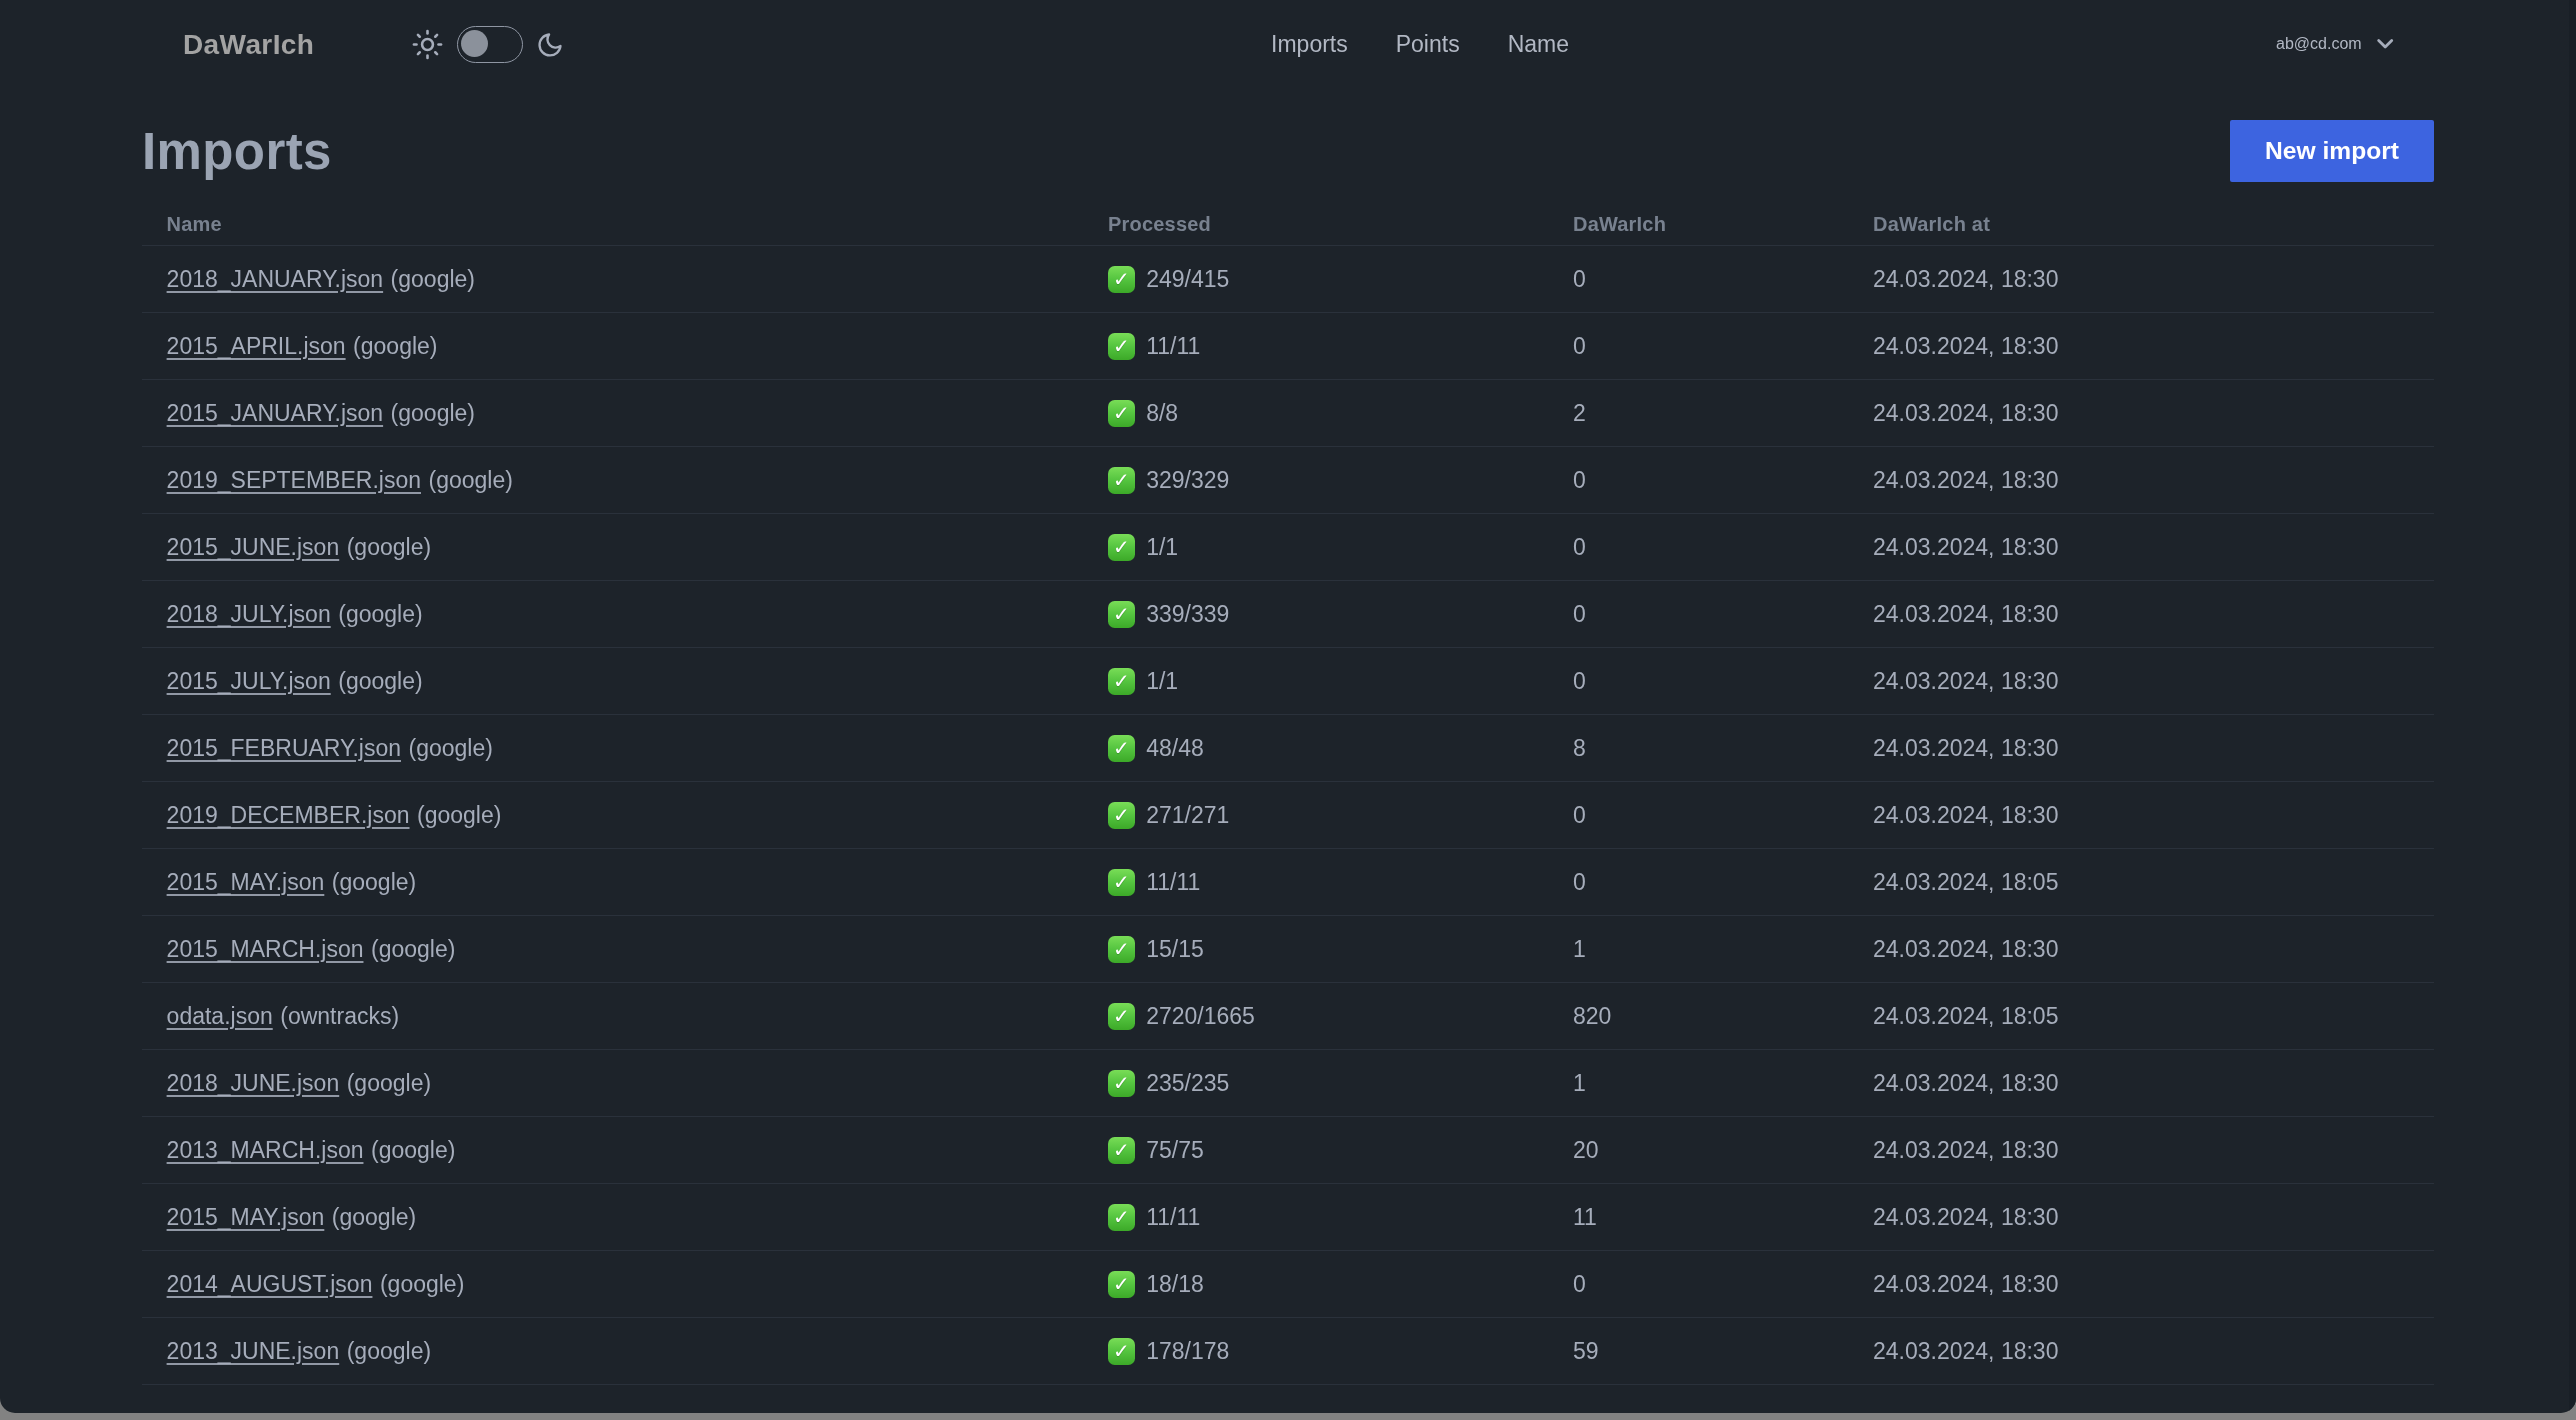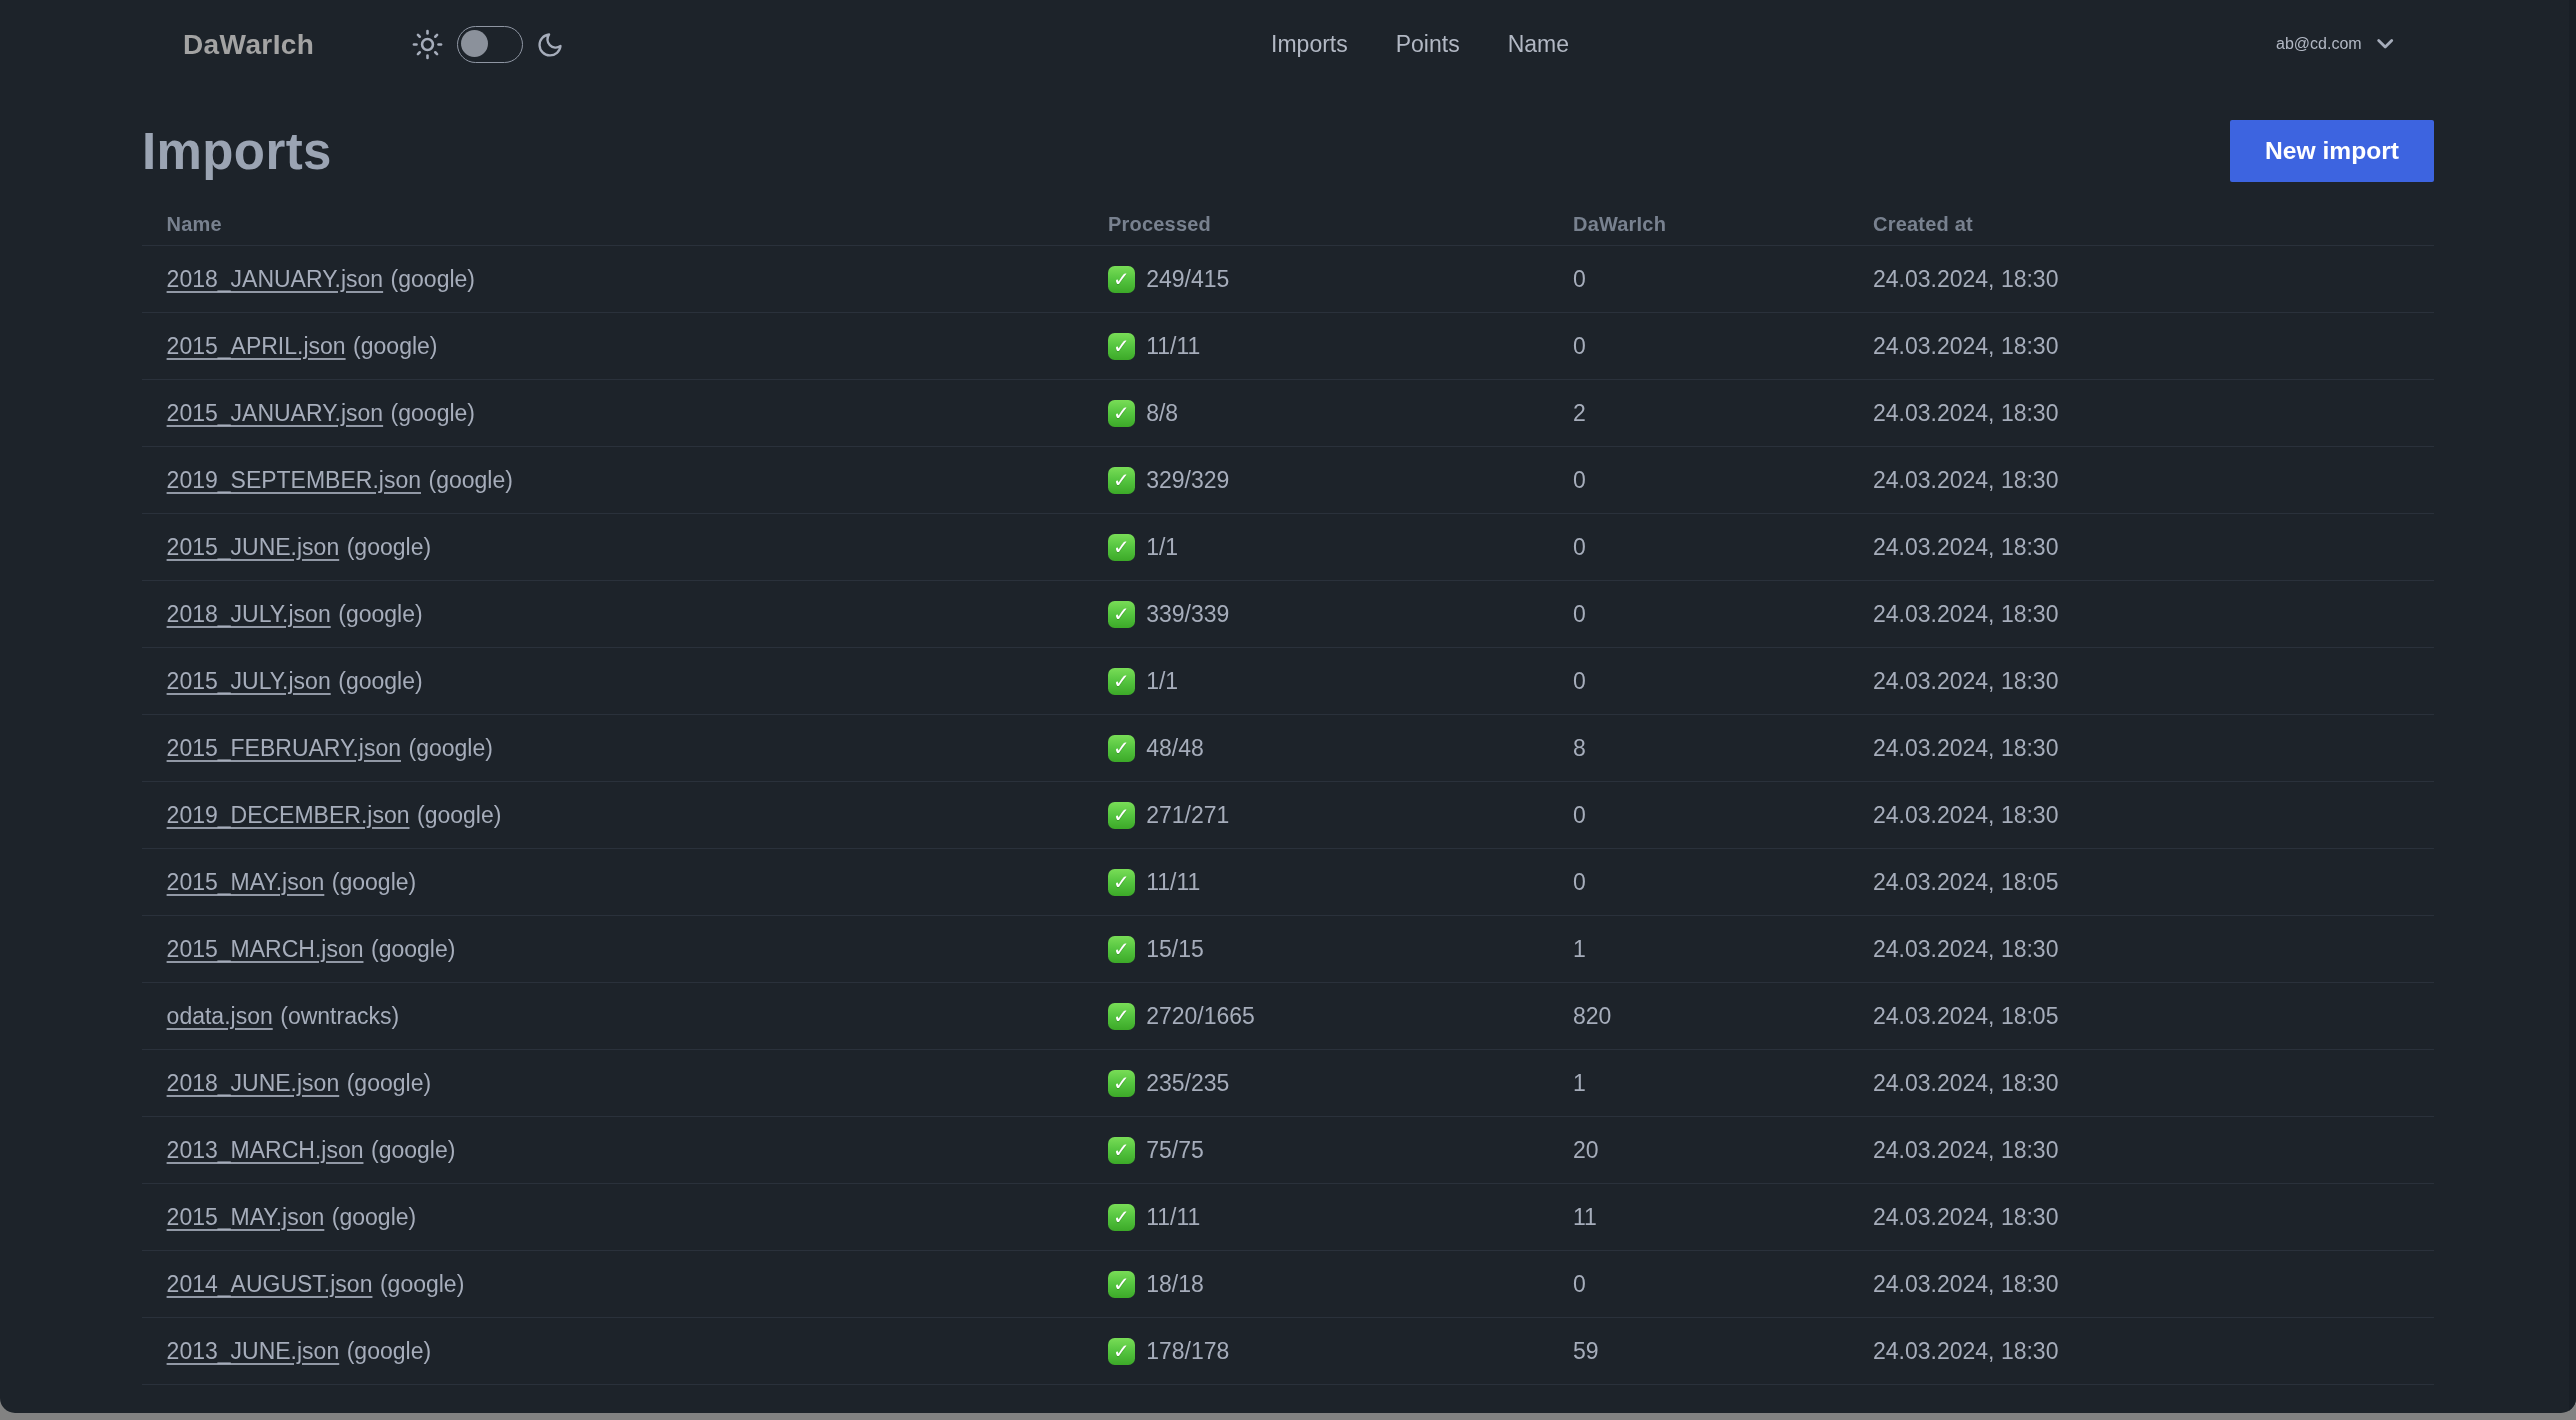--- a/index.html
+++ b/index.html
@@ -147,21 +147,21 @@
     <div class="page-head">
       <h1 class="page-title">Imports</h1>
       <button class="btn-primary">New import</button>
     </div>
 
     <div class="table">
       <div class="trow thead">
         <span class="th">Name</span>
         <span class="th">Processed</span>
         <span class="th">DaWarIch</span>
-        <span class="th">Created at</span>
+        <span class="th">DaWarIch at</span>
       </div>
       <div class="tbody">
           <div class="trow">
     <span class="td name">
       <a class="file-link">2018_JANUARY.json</a><span class="source">(google)</span>
     </span>
     <span class="td processed-cell">
       <span class="check-badge">✓</span>
       <span>249/415</span>
     </span>

